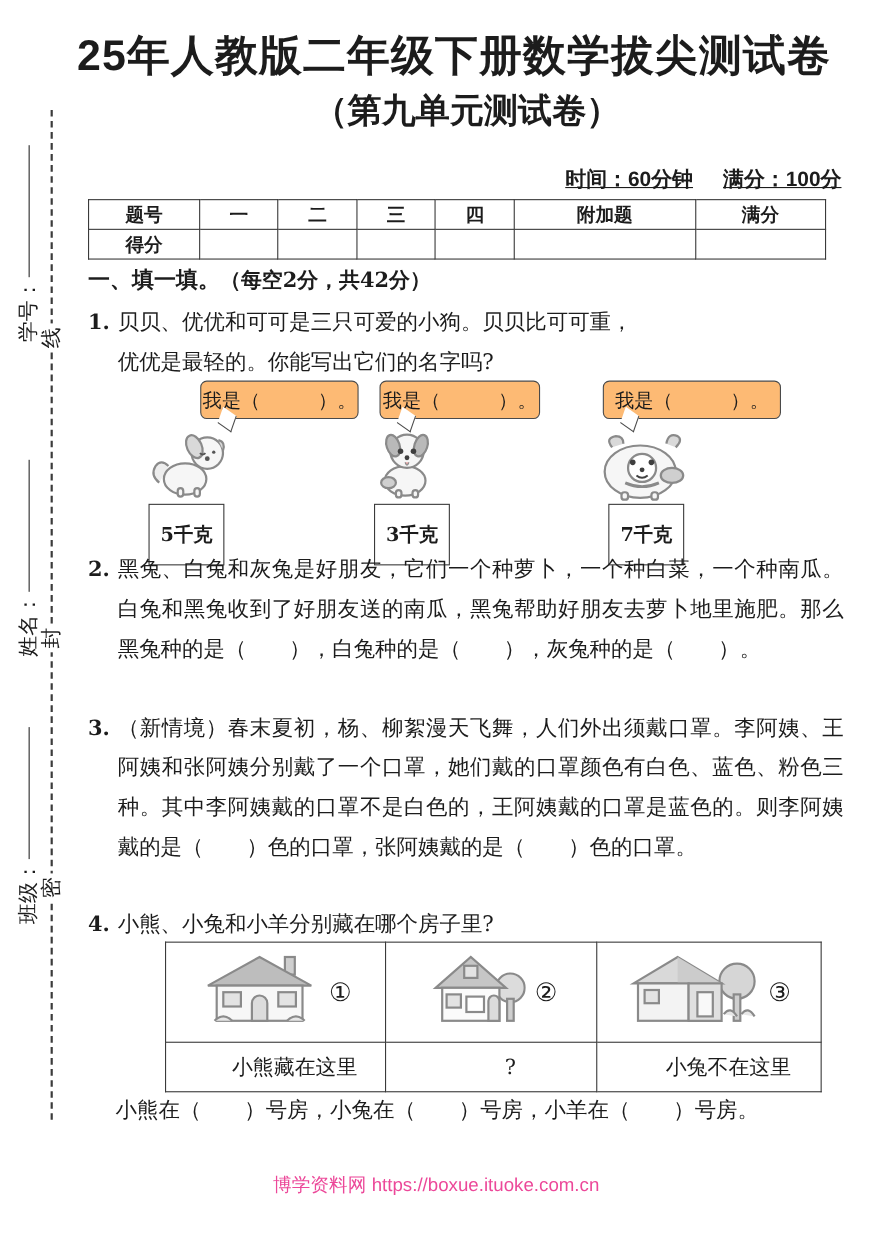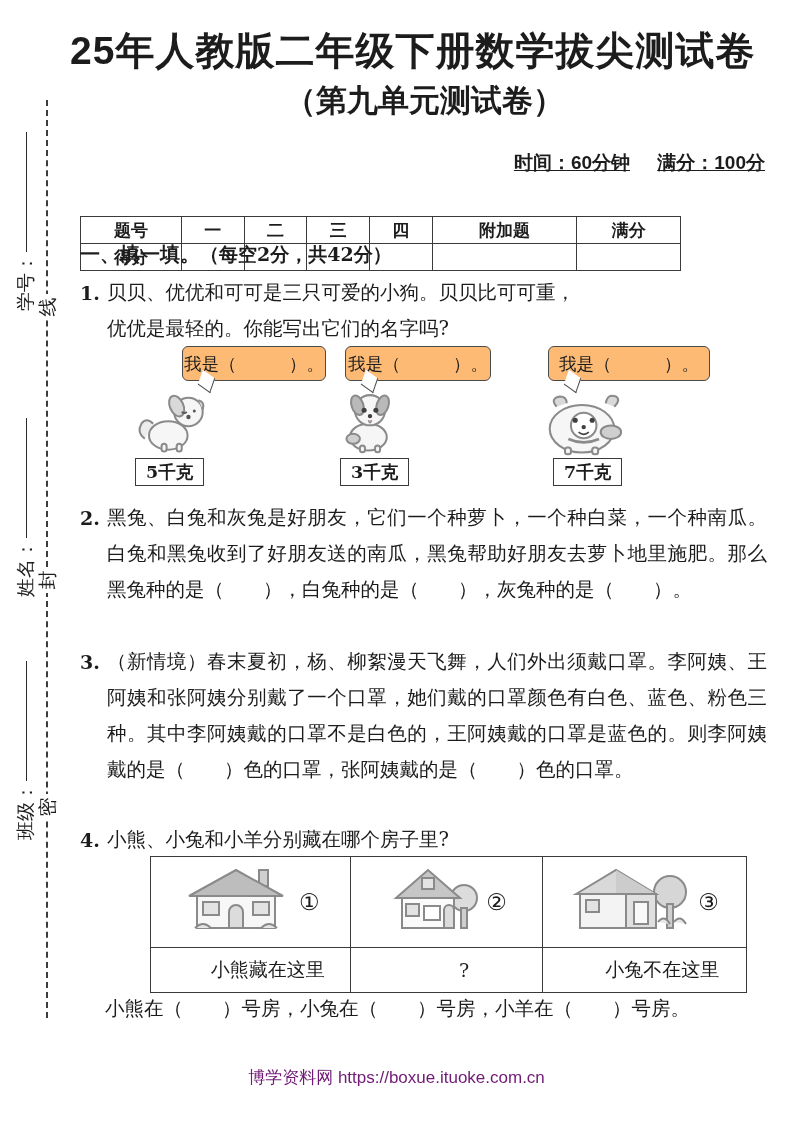--- a/index.html
+++ b/index.html
@@ -26,22 +26,22 @@
     font-size:39px;letter-spacing:1px;}
   .subtitle{left:70px;right:14px;top:80px;text-align:center;
     font-family:"Liberation Sans","DejaVu Sans",sans-serif;font-weight:700;
     font-size:31px;}
   .meta{left:80px;top:150px;width:685px;text-align:right;
     font-family:"Liberation Sans","DejaVu Sans",sans-serif;font-weight:700;
     font-size:19px;}
   .meta span{margin-left:22px;text-decoration:underline;}
 
   
-  .score-table{left:80px;top:181px;width:601px;border-collapse:collapse;
-    font-family:"Liberation Sans","DejaVu Sans",sans-serif;font-size:17px;font-weight:700;margin-top:35px;}
+  .score-table{left:80px;top:181px;width:671px;border-collapse:collapse;
+    font-family:"Liberation Sans","DejaVu Sans",sans-serif;font-size:17px;font-weight:700;}
   .score-table td{border:1.5px solid #3a3a3a;height:26px;text-align:center;padding:0 4px;}
   .score-table td:first-child{width:92px;}
 
   
   .section-head{left:80px;top:241px;font-size:20px;white-space:nowrap;}
   .section-head .h-main{font-family:"Liberation Sans","DejaVu Sans",sans-serif;font-weight:700;}
   .section-head .h-note{font-weight:600;font-size:19px;}
 
   
   .question{left:80px;display:flex;align-items:flex-start;width:690px;}
@@ -52,35 +52,35 @@
   
   .fig1{left:105px;top:344px;width:660px;height:150px;}
   .bubble{position:absolute;top:2px;height:33px;border:1.5px solid #4a4a4a;border-radius:6px;
     background:#fdba74;display:flex;align-items:center;justify-content:center;
     font-size:17.5px;z-index:2;}
   .bubble::after{content:"";position:absolute;left:16px;bottom:-9px;width:14px;height:14px;
     background:#fff;border-right:1.5px solid #4a4a4a;border-bottom:1.5px solid #4a4a4a;
     transform:rotate(35deg) skew(16deg);}
   .dog{position:absolute;top:44px;}
   .weight-box{position:absolute;top:114px;height:24px;border:1.5px solid #3a3a3a;
-    padding:1px 10px;font-size:17.5px;font-weight:600;display:flex;align-items:center;
+    padding:15px 10px;font-size:17.5px;font-weight:600;display:flex;align-items:center;
     background:#fff;}
 
   
   .house-table{left:150px;top:856px;width:597px;border-collapse:collapse;}
   .house-table td{border:1.5px solid #3a3a3a;text-align:center;width:199px;}
   .house-cell{height:88px;}
   .caption-cell{height:42px;font-size:19px;padding-left:36px;}
   .house-wrap{display:flex;align-items:center;justify-content:center;gap:8px;}
   .circ-num{font-size:23px;}
 
   
   .footer{left:0;right:0;top:1066px;text-align:center;
     font-family:"Liberation Sans","DejaVu Sans",sans-serif;
-    font-size:17px;color:#701a75;}
+    font-size:17px;color:#ec4899;}
 </style>
 </head>
 <body>
 
 <div class="page">
 
   <div class="seal-line"></div>
 
   <div class="side-field" style="left:-69px;top:203px;width:190px;">
     <span>学号：</span>

